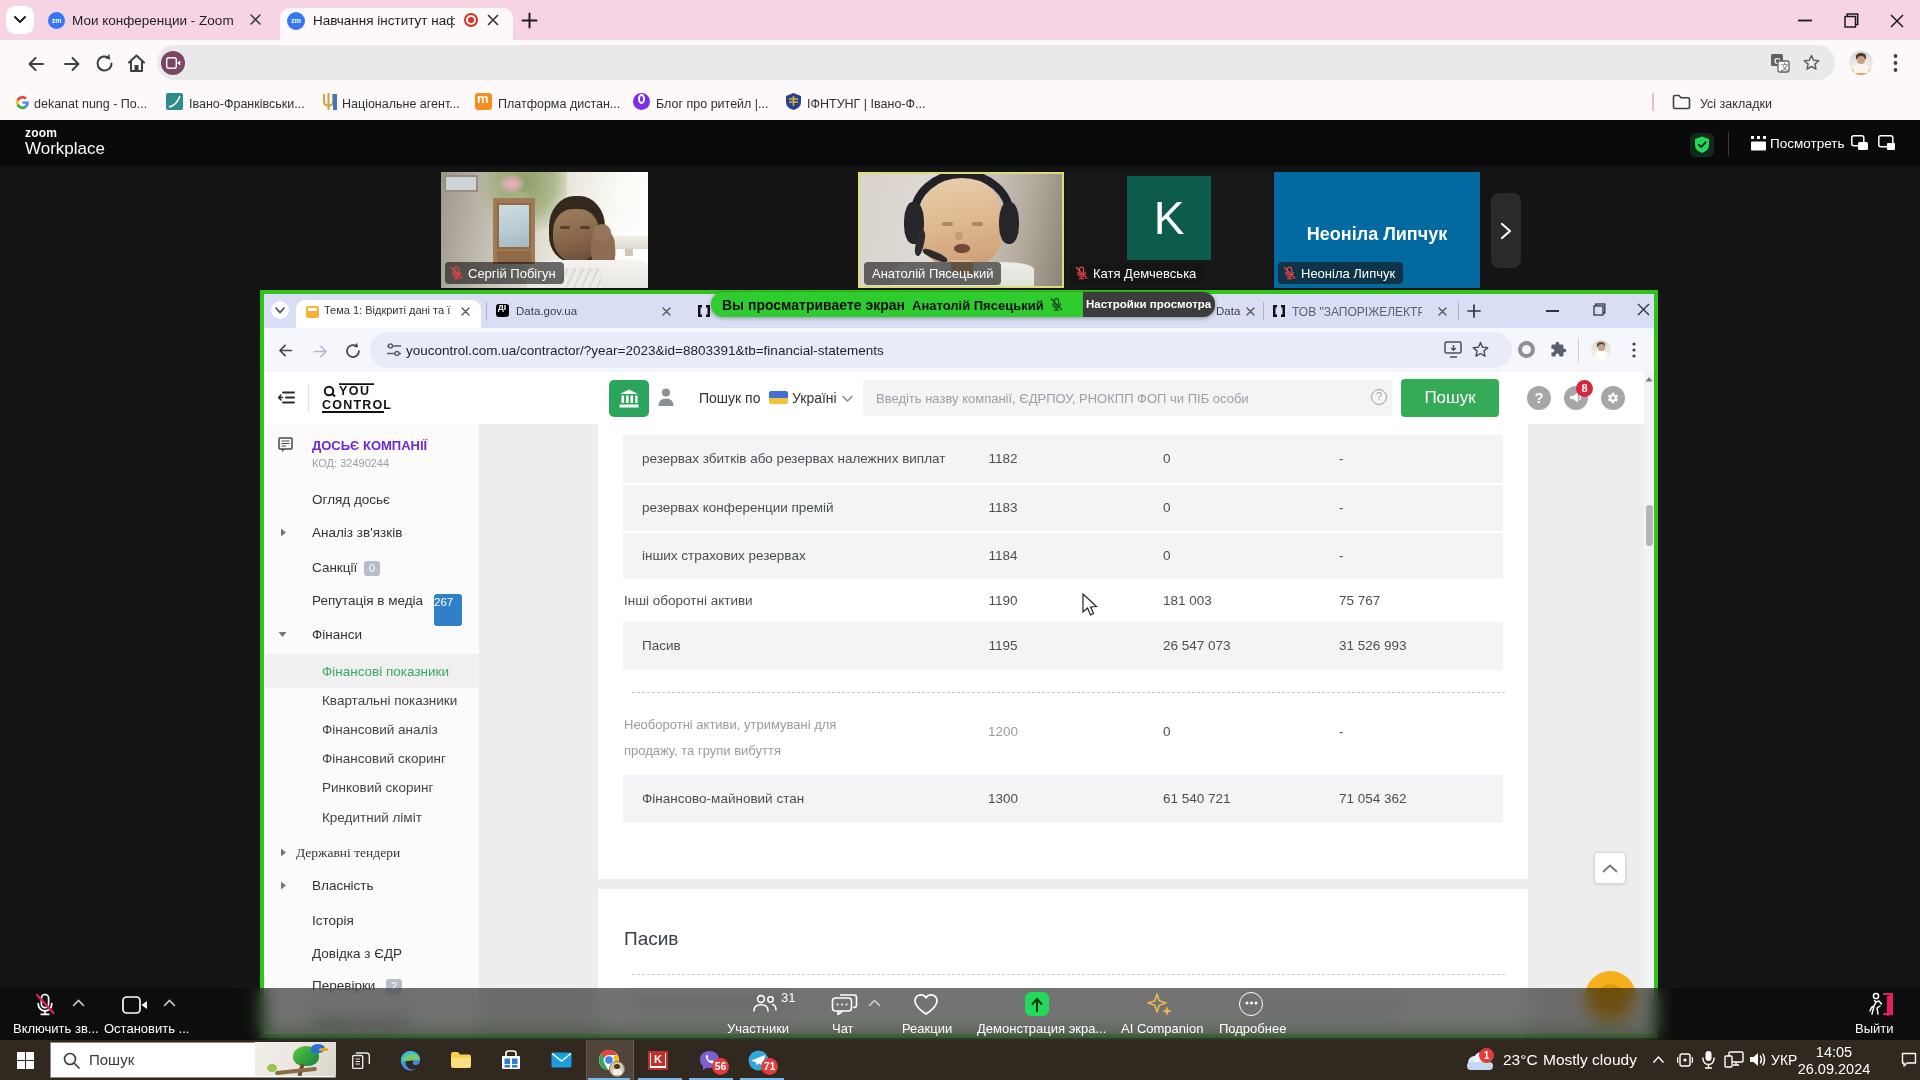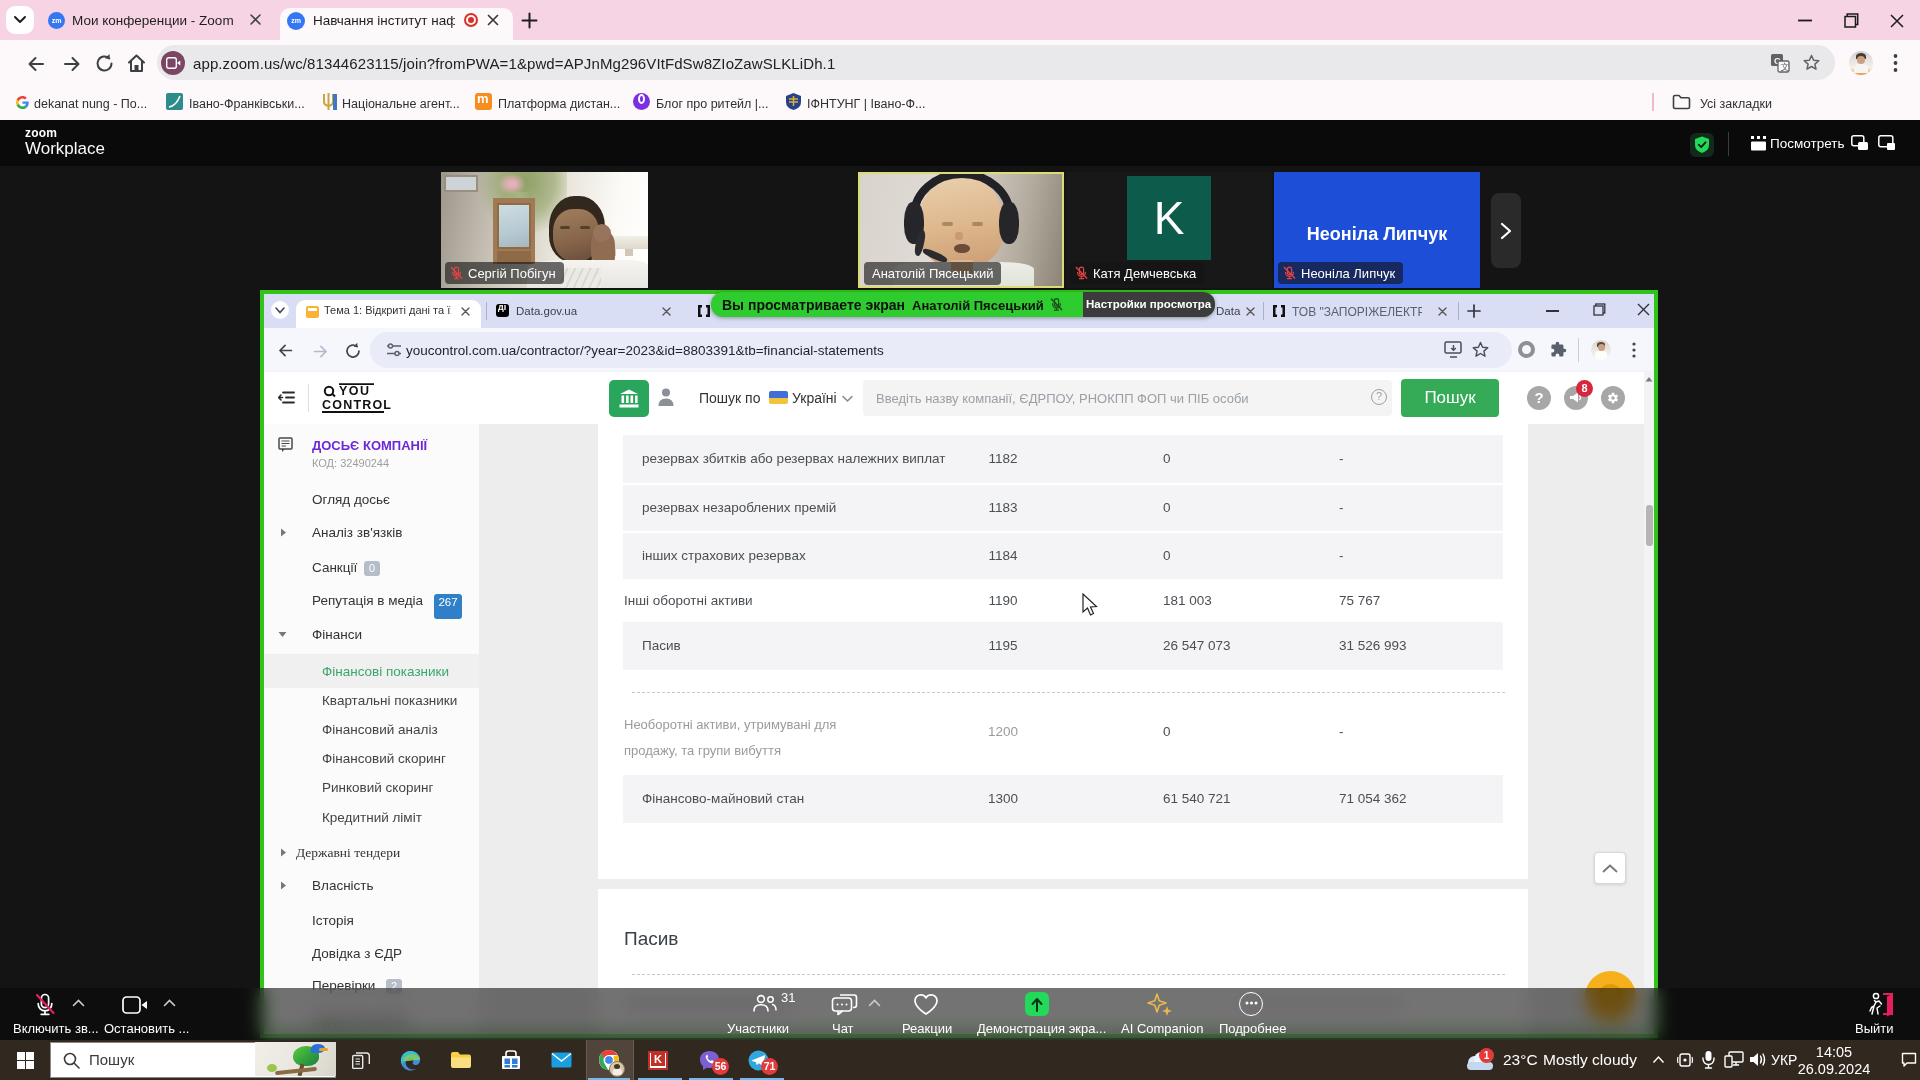--- a/index.html
+++ b/index.html
@@ -67,21 +67,20 @@
         <path d="M3 9.5 L10.5 2.5 L18 9.5 M5 8 V18 H16 V8" fill="none" stroke="#3c4043" stroke-width="2" stroke-linejoin="round" stroke-linecap="round"></path>
         <rect x="8.5" y="12" width="4" height="6" fill="#3c4043"></rect>
       </svg>
 
   <div class="abs" style="left:157px;top:5px;width:1678px;height:35px;background:#e9e9ec;border-radius:18px;"></div>
   <div class="abs" style="left:161px;top:11px;width:24px;height:24px;border-radius:50%;background:#7b4563;"></div>
   <svg class="abs" style="left:166px;top:17px;" width="15" height="12" viewBox="0 0 15 12">
         <rect x="0.7" y="0.7" width="9.6" height="10.6" rx="2" fill="none" stroke="#fff" stroke-width="1.4"></rect>
         <path d="M11 6 L14.3 3.6 V8.4 Z" fill="#fff"></path>
       </svg>
-  <div class="abs" style="left:193px;top:15px;font-size:15px;color:#202124;letter-spacing:0.1px;">app.zoom.us/wc/81344623115/join?fromPWA=1&amp;pwd=APJnMg296VItFdSw8ZIoZawSLKLiDh.1</div>
 
   <svg class="abs" style="left:1770px;top:13px;" width="20" height="20" viewBox="0 0 20 20">
         <rect x="1" y="1" width="12" height="12" rx="1.5" fill="#5f6368"></rect>
         <text x="4" y="11" font-size="9" fill="#fdf8fa" font-family="Liberation Sans" font-weight="bold">G</text>
         <rect x="8" y="8" width="11" height="11" rx="1.5" fill="#fdf8fa" stroke="#5f6368" stroke-width="1.3"></rect>
         <text x="10.5" y="17" font-size="9" fill="#5f6368" font-family="Liberation Sans">文</text>
       </svg>
 
   <svg class="abs" style="left:1803px;top:14px;" width="17" height="17" viewBox="0 0 17 17">
         <path d="M8.5 1.5 L10.6 6.2 L15.8 6.7 L11.9 10.1 L13 15.2 L8.5 12.5 L4 15.2 L5.1 10.1 L1.2 6.7 L6.4 6.2 Z" fill="none" stroke="#5f6368" stroke-width="1.5" stroke-linejoin="round"></path>
@@ -229,21 +228,21 @@
     <div class="abs" style="left:61px;top:4px;width:84px;height:84px;background:#0d5c4b;display:flex;align-items:center;justify-content:center;color:#fff;font-size:46px;">K</div>
     <div class="abs" style="left:4px;top:90px;height:22px;background:rgba(20,20,20,0.62);border-radius:4px;display:flex;align-items:center;padding:0 8px 0 5px;">
       <svg width="13" height="14" viewBox="0 0 14 15">
             <path d="M7 1.2 a2.3 2.3 0 0 1 2.3 2.3 V7 a2.3 2.3 0 0 1 -4.6 0 V3.5 A2.3 2.3 0 0 1 7 1.2 Z M2.8 6.8 V7 a4.2 4.2 0 0 0 8.4 0 V6.8 M7 11.4 V13.6 M4.8 13.6 H9.2" fill="none" stroke="#e14343" stroke-width="1.3" stroke-linecap="round"></path>
             <path d="M1.5 1.5 L12.5 13" stroke="#e14343" stroke-width="1.6" stroke-linecap="round"></path>
           </svg>
       <span style="color:#fff;font-size:13px;margin-left:5px;white-space:nowrap;">Катя Демчевська</span>
     </div>
   </div>
 
-  <div class="abs" style="left:1274px;top:6px;width:206px;height:116px;background:#1d4ed8;overflow:hidden;">
+  <div class="abs" style="left:1274px;top:6px;width:206px;height:116px;background:#0369a1;overflow:hidden;">
     <div class="abs" style="left:0;top:52px;width:206px;text-align:center;color:#fff;font-size:18px;font-weight:bold;">Неоніла Липчук</div>
     <div class="abs" style="left:4px;top:90px;height:22px;background:rgba(20,20,20,0.62);border-radius:4px;display:flex;align-items:center;padding:0 8px 0 5px;">
       <svg width="13" height="14" viewBox="0 0 14 15">
             <path d="M7 1.2 a2.3 2.3 0 0 1 2.3 2.3 V7 a2.3 2.3 0 0 1 -4.6 0 V3.5 A2.3 2.3 0 0 1 7 1.2 Z M2.8 6.8 V7 a4.2 4.2 0 0 0 8.4 0 V6.8 M7 11.4 V13.6 M4.8 13.6 H9.2" fill="none" stroke="#e14343" stroke-width="1.3" stroke-linecap="round"></path>
             <path d="M1.5 1.5 L12.5 13" stroke="#e14343" stroke-width="1.6" stroke-linecap="round"></path>
           </svg>
       <span style="color:#fff;font-size:13px;margin-left:5px;white-space:nowrap;">Неоніла Липчук</span>
     </div>
   </div>
 
@@ -424,21 +423,21 @@
       <div class="abs" style="left:48px;top:14px;font-size:13px;font-weight:bold;color:#6d28d9;">ДОСЬЄ КОМПАНІЇ</div>
       <div class="abs" style="left:48px;top:33px;font-size:11px;color:#9e9e9e;">КОД: 32490244</div>
       <div class="abs" style="left:48px;top:68px;font-size:13.5px;color:#333;">Огляд досьє</div>
       <svg class="abs" style="left:16px;top:104px;" width="7" height="9" viewBox="0 0 7 9">
             <path d="M1 0.5 L6 4.5 L1 8.5 Z" fill="#777"></path>
           </svg>
       <div class="abs" style="left:48px;top:101px;font-size:13.5px;color:#333;">Аналіз зв'язків</div>
       <div class="abs" style="left:48px;top:136px;font-size:13.5px;color:#333;">Санкції</div>
       <div class="abs" style="left:100px;top:137px;width:16px;height:15px;background:#b5bdc9;border-radius:3px;color:#fff;font-size:11px;text-align:center;line-height:15px;">0</div>
       <div class="abs" style="left:48px;top:169px;font-size:13.5px;color:#333;">Репутація в медіа</div>
-      <div class="abs" style="left:170px;top:170px;width:28px;height:25px;background:#2f80c8;border-radius:3px;color:#fff;font-size:11.5px;text-align:center;line-height:16px;">267</div>
+      <div class="abs" style="left:170px;top:170px;width:28px;height:32px;background:#2f80c8;border-radius:3px;color:#fff;font-size:11.5px;text-align:left;line-height:16px;">267</div>
       <svg class="abs" style="left:14px;top:207px;" width="9" height="7" viewBox="0 0 9 7">
             <path d="M0.5 1 L4.5 6 L8.5 1 Z" fill="#777"></path>
           </svg>
       <div class="abs" style="left:48px;top:203px;font-size:13.5px;color:#333;">Фінанси</div>
       <div class="abs" style="left:0;top:230px;width:215px;height:34px;background:#f0f0f0;"></div>
       <div class="abs" style="left:58px;top:240px;font-size:13.5px;color:#3aa76d;">Фінансові показники</div>
       <div class="abs" style="left:58px;top:269px;font-size:13.5px;color:#444;">Квартальні показники</div>
       <div class="abs" style="left:58px;top:298px;font-size:13.5px;color:#444;">Фінансовий аналіз</div>
       <div class="abs" style="left:58px;top:327px;font-size:13.5px;color:#444;">Фінансовий скоринг</div>
       <div class="abs" style="left:58px;top:356px;font-size:13.5px;color:#444;">Ринковий скоринг</div>
@@ -458,21 +457,21 @@
       <div class="abs" style="left:48px;top:588px;font-size:13.5px;color:#333;">Судові рішення</div>
     </div>
 
     <div class="abs" style="left:334px;top:0;width:930px;height:455px;background:#fff;">
       <div class="abs" style="left:25px;top:11px;width:880px;height:48px;background:#f4f4f6;"></div>
       <div class="abs" style="left:44px;top:27px;font-size:13.5px;color:#4a4f54;">резервах збитків або резервах належних виплат</div>
       <div class="abs" style="left:375px;top:27px;width:60px;text-align:center;font-size:13.5px;color:#4a4f54;">1182</div>
       <div class="abs" style="left:565px;top:27px;font-size:13.5px;color:#4a4f54;">0</div>
       <div class="abs" style="left:741px;top:27px;font-size:13.5px;color:#4a4f54;">-</div>
       <div class="abs" style="left:25px;top:61px;width:880px;height:46px;background:#f4f4f6;"></div>
-      <div class="abs" style="left:44px;top:76px;font-size:13.5px;color:#4a4f54;">резервах незароблених премій</div>
+      <div class="abs" style="left:44px;top:76px;font-size:13.5px;color:#4a4f54;">резервах конференции премій</div>
       <div class="abs" style="left:375px;top:76px;width:60px;text-align:center;font-size:13.5px;color:#4a4f54;">1183</div>
       <div class="abs" style="left:565px;top:76px;font-size:13.5px;color:#4a4f54;">0</div>
       <div class="abs" style="left:741px;top:76px;font-size:13.5px;color:#4a4f54;">-</div>
       <div class="abs" style="left:25px;top:109px;width:880px;height:46px;background:#f4f4f6;"></div>
       <div class="abs" style="left:44px;top:124px;font-size:13.5px;color:#4a4f54;">інших страхових резервах</div>
       <div class="abs" style="left:375px;top:124px;width:60px;text-align:center;font-size:13.5px;color:#4a4f54;">1184</div>
       <div class="abs" style="left:565px;top:124px;font-size:13.5px;color:#4a4f54;">0</div>
       <div class="abs" style="left:741px;top:124px;font-size:13.5px;color:#4a4f54;">-</div>
       <div class="abs" style="left:26px;top:169px;font-size:13.5px;color:#4a4f54;">Інші оборотні активи</div>
       <div class="abs" style="left:375px;top:169px;width:60px;text-align:center;font-size:13.5px;color:#4a4f54;">1190</div>

